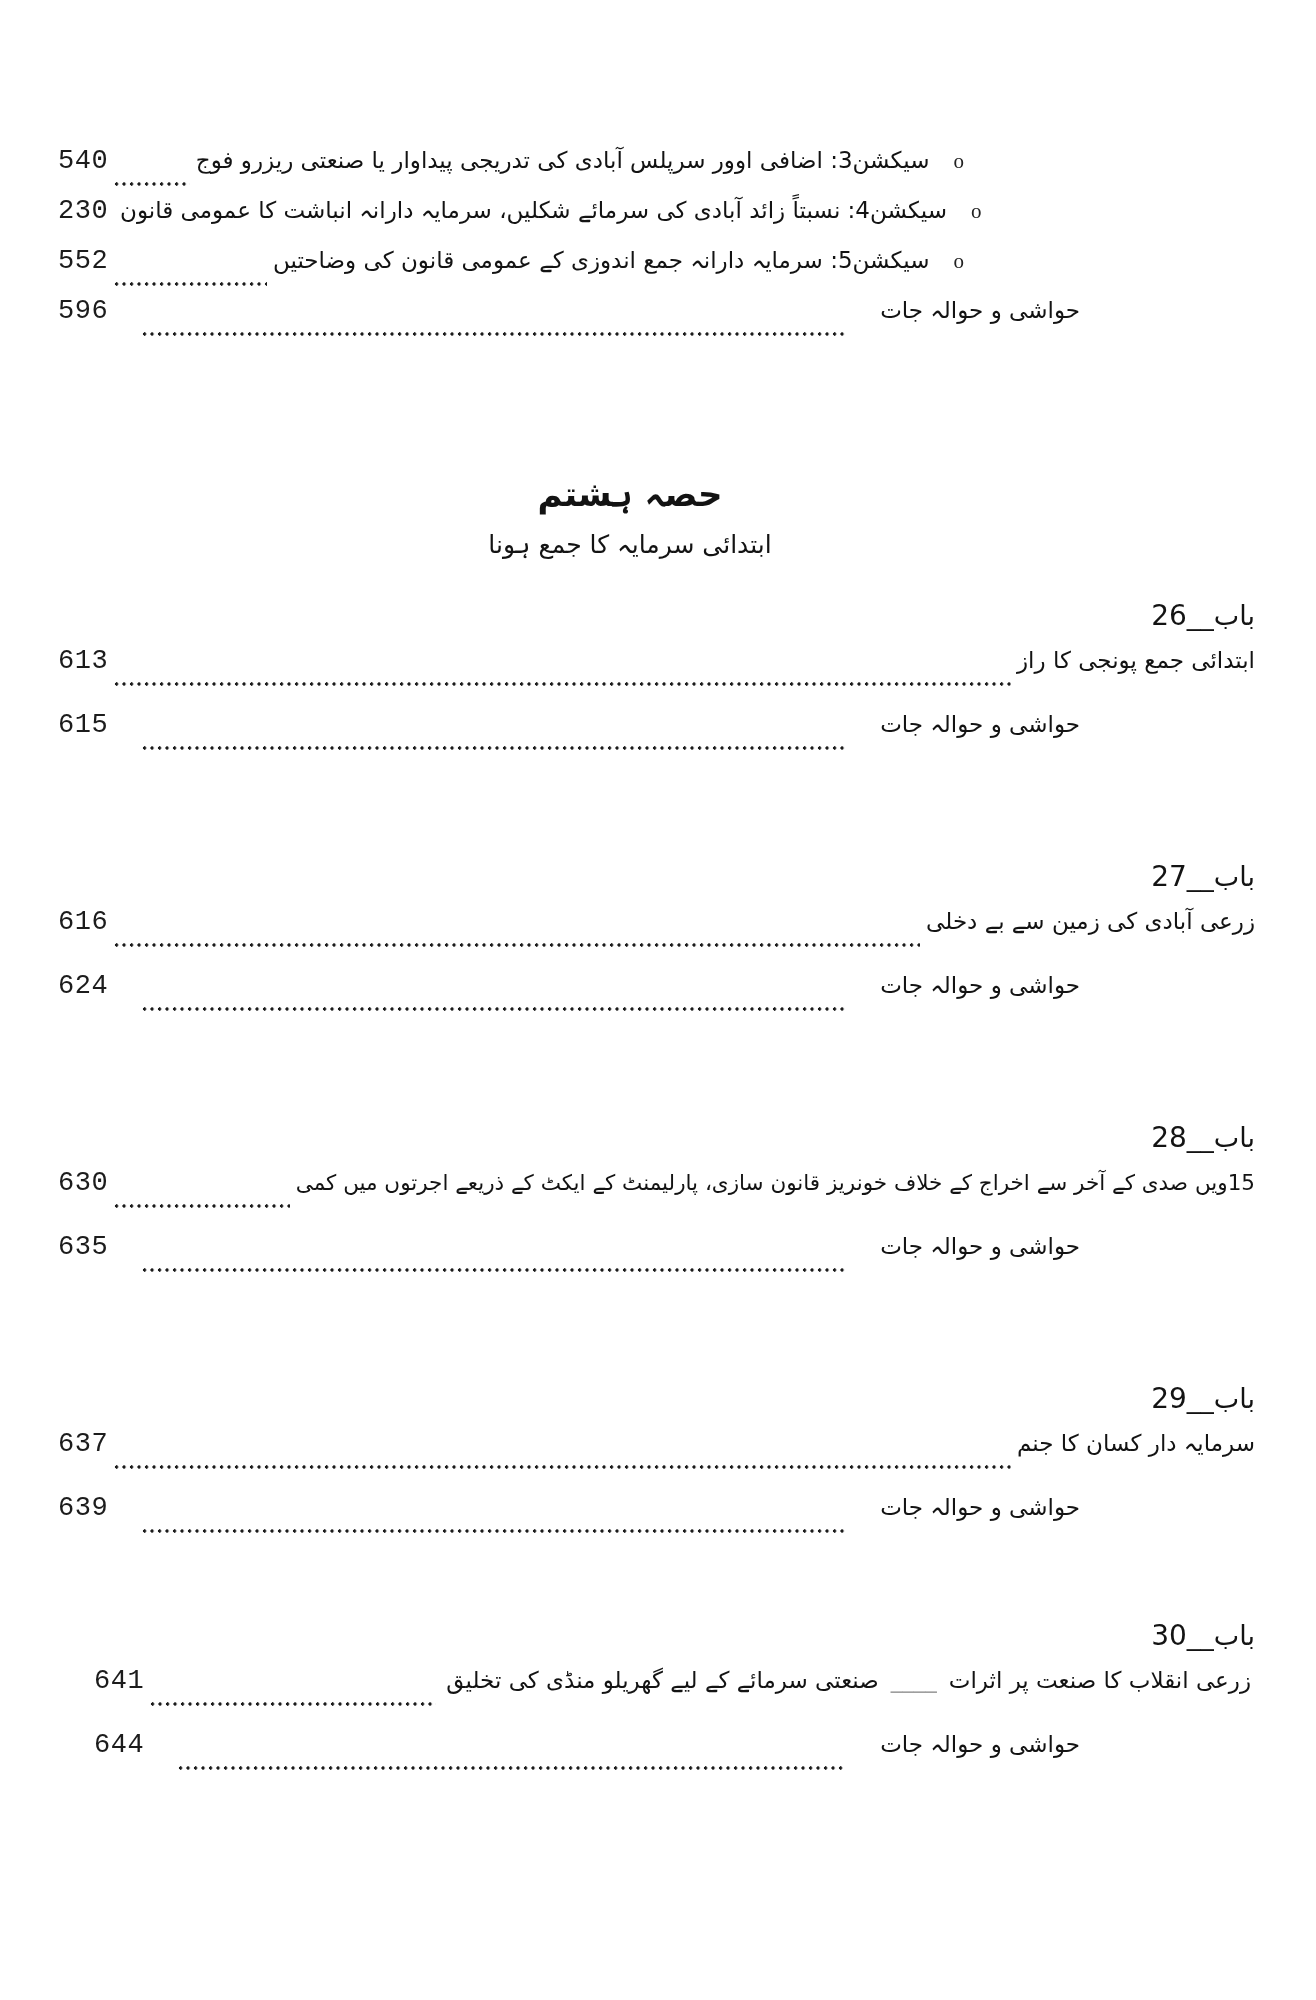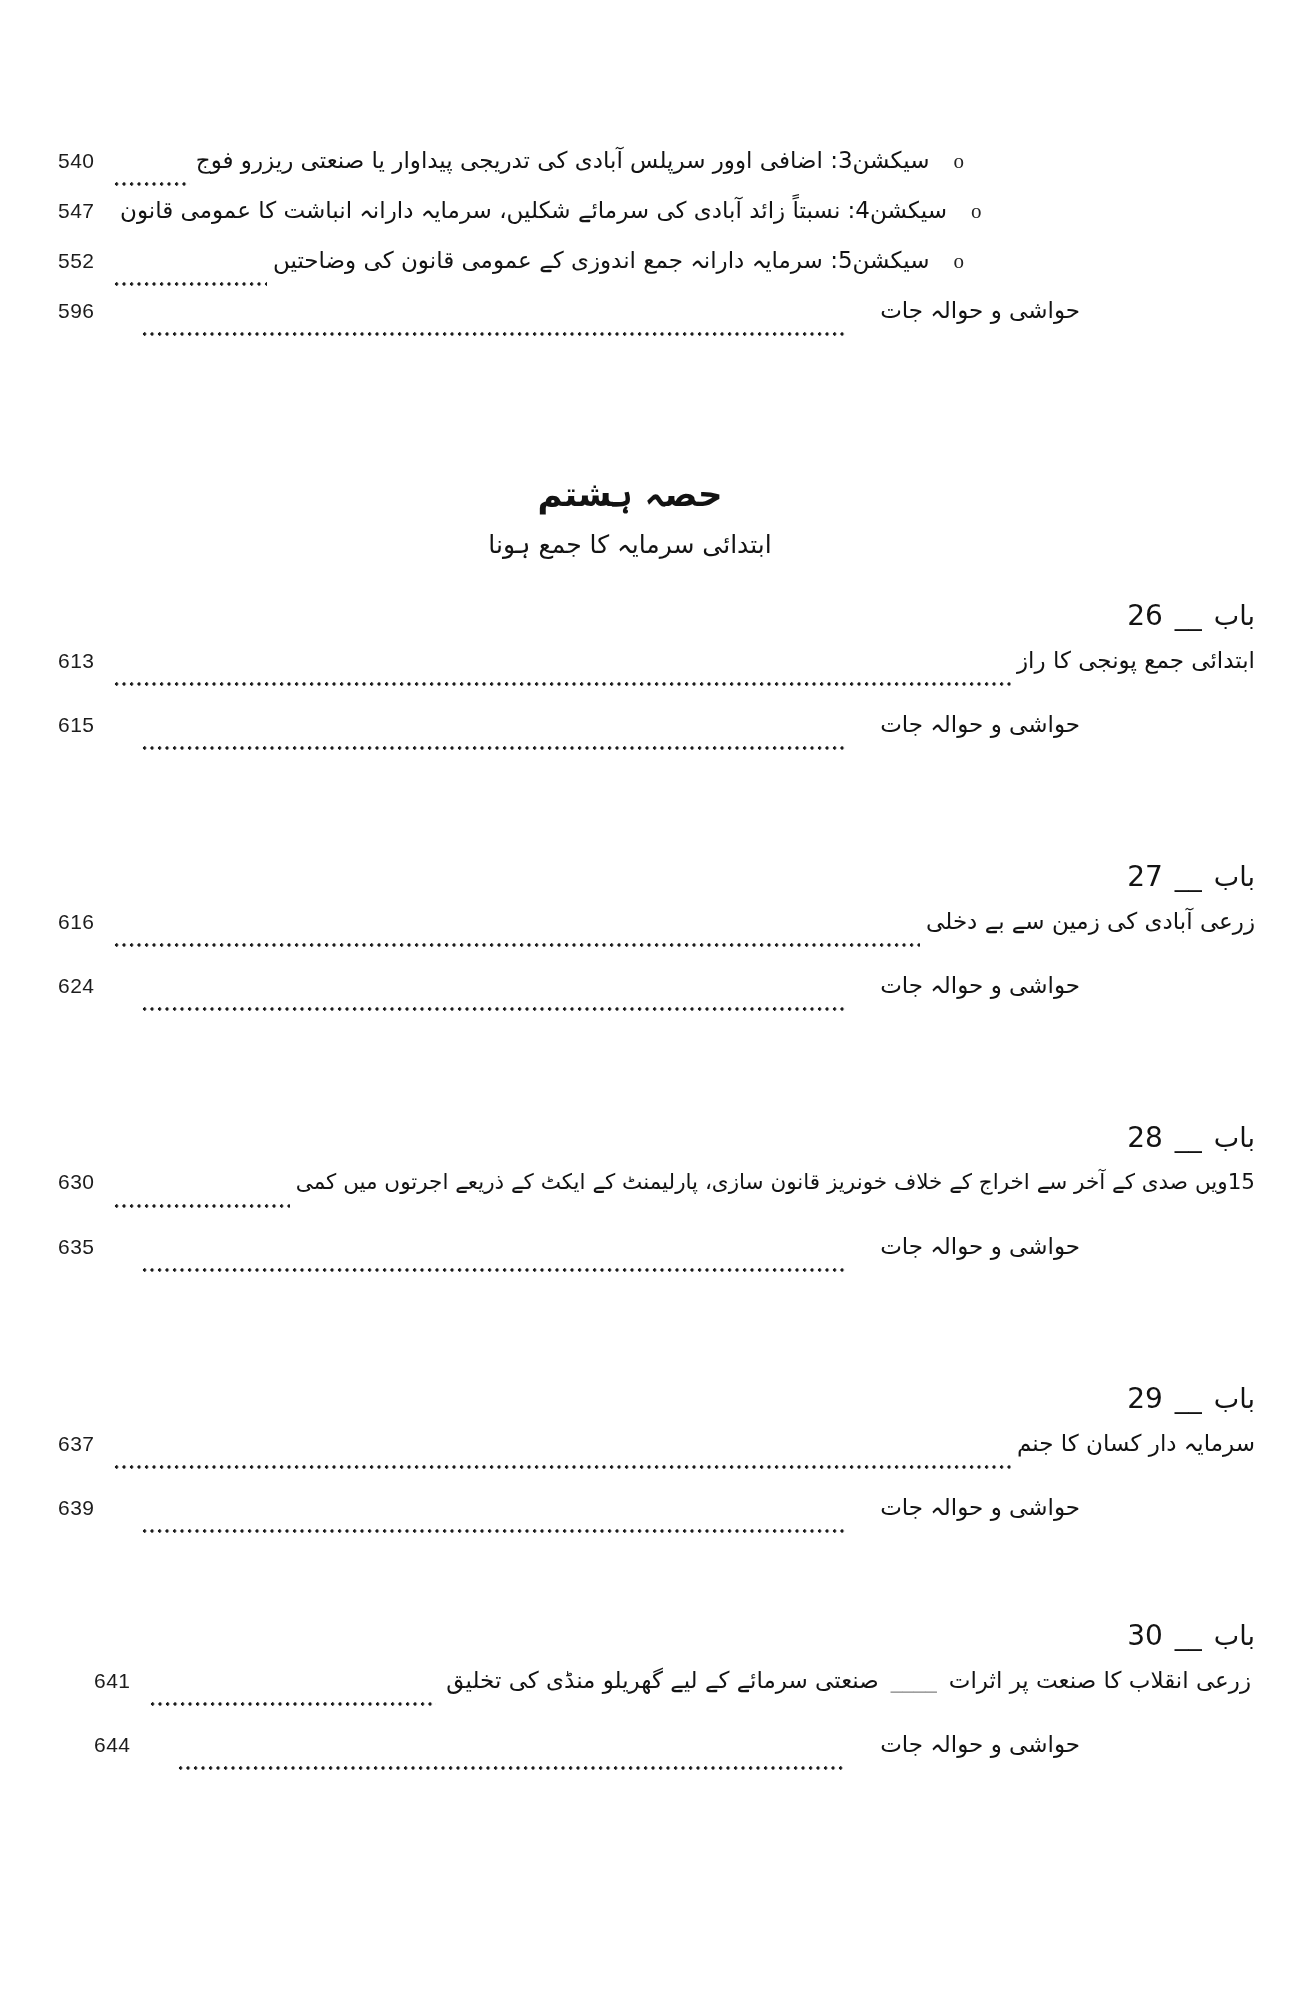--- a/index.html
+++ b/index.html
@@ -15,22 +15,22 @@
   
   .row {
     display:flex;
     align-items:baseline;
     height:50px;
     padding-left:58px;
     padding-right:61px;
     box-sizing:border-box;
   }
   .num {
-    font-family:Liberation Sans, sans-serif;
-    font-size:21px;
+    font-family:Liberation Mono, monospace;
+    font-size:27px;
     letter-spacing:0.5px;
     color:#1c1c1c;
     min-width:52px;
   }
   .leader {
     flex:1;
     align-self:flex-end;
     height:6px;
     margin:0 6px 9px 4px;
     background-image:radial-gradient(circle at 2.6px 3px, #1b1b1b 1.5px, transparent 1.8px);
@@ -74,42 +74,42 @@
   
   .chapter-heading {
     direction:rtl;
     unicode-bidi:isolate;
     text-align:right;
     padding-right:61px;
     font-size:27px;
     margin-bottom:8px;
     white-space:nowrap;
   }
-  .chapter-heading .chsep { margin:0 12px; letter-spacing:1px; }
+  .chapter-heading .chsep { margin:0 0; letter-spacing:1px; }
   .chapter-heading .chnum { font-size:28px; }
   .chapter .row { margin-top:14px; }
   .gap-40  { margin-top:40px; }
   .gap-100 { margin-top:100px; }
   .gap-76  { margin-top:76px;padding-left:36px; }
   .muted-sep { color:#9e9e9e; margin:0 8px; letter-spacing:1px; }
   .tpart { margin:0 4px; }
 </style>
 </head>
 <body>
 
 <div class="page">
 
   <div class="row bulleted">
     <span class="num">540</span>
     <span class="leader"></span>
     <span class="title">سیکشن3: اضافی اوور سرپلس آبادی کی تدریجی پیداوار یا صنعتی ریزرو فوج</span>
     <span class="bullet">o</span>
   </div>
   <div class="row bulleted">
-    <span class="num">547</span>
+    <span class="num">230</span>
     <span class="leader"></span>
     <span class="title">سیکشن4: نسبتاً زائد آبادی کی سرمائے شکلیں، سرمایہ دارانہ انباشت کا عمومی قانون</span>
     <span class="bullet">o</span>
   </div>
   <div class="row bulleted">
     <span class="num">552</span>
     <span class="leader"></span>
     <span class="title">سیکشن5: سرمایہ دارانہ جمع اندوزی کے عمومی قانون کی وضاحتیں</span>
     <span class="bullet">o</span>
   </div>

